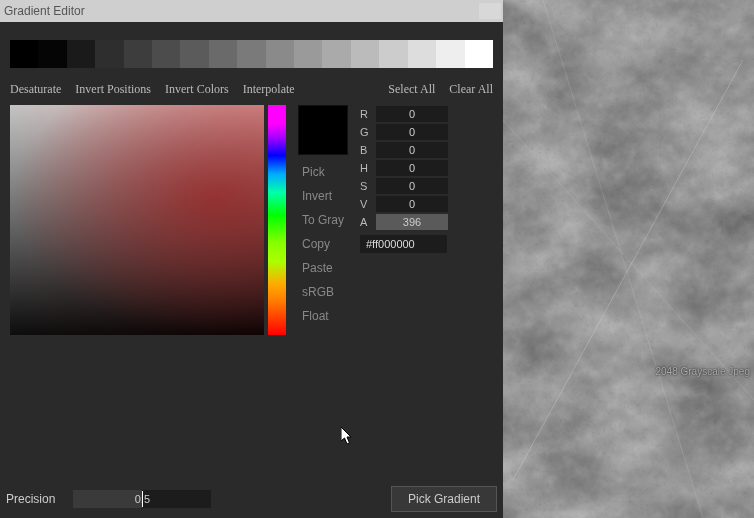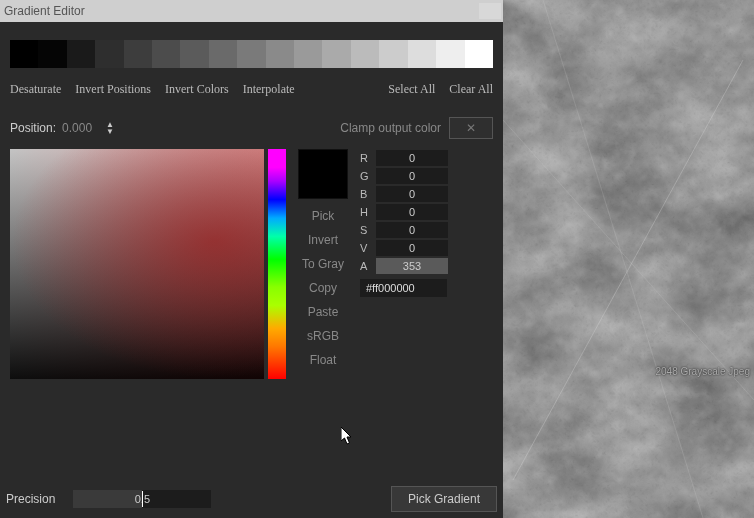--- a/index.html
+++ b/index.html
@@ -39,21 +39,21 @@
   
   
   .editor-row { display: flex; padding: 0 10px; }
   .color-field-wrap { display: flex; }
   .color-field { width: 254px; height: 230px; position: relative; background: linear-gradient(to bottom, rgba(255,255,255,0.5), rgba(0,0,0,0.9)), linear-gradient(to right, #888, #a22); }
   .color-field::after { content:""; position:absolute; inset:0; background: radial-gradient(ellipse at 80% 40%, rgba(160,20,20,0.6), transparent 70%); }
   .hue-strip { width: 18px; height: 230px; margin-left: 4px; background: linear-gradient(to bottom, #f0f 0%, #f0f 8%, #a0f 14%, #00f 22%, #0af 30%, #0fa 38%, #0f0 48%, #8f0 60%, #af0 68%, #fa0 78%, #f70 86%, #f40 92%, #f00 100%); }
   
   .mid-col { display: flex; flex-direction: column; align-items: center; padding: 0 12px; }
   .swatch { width: 50px; height: 50px; background: #000; border: 1px solid #111; margin-bottom: 10px; }
-  .mid-actions { display: flex; flex-direction: column; align-items: center; gap: 10px; font-size: 12px; color: #888; }
+  .mid-actions { display: flex; flex-direction: column; align-items: flex-start; gap: 10px; font-size: 12px; color: #888; }
   .mid-actions div { cursor: pointer; }
   
   .val-col { font-size: 11px; color: #ccc; }
   .val-row { display: flex; align-items: center; height: 18px; }
   .val-row .lab { width: 14px; text-align: left; color: #bbb; }
   .val-row .box { width: 72px; height: 16px; background: #1c1c1c; color: #ccc; text-align: center; font-size: 11px; line-height: 16px; margin-left: 2px; }
   .val-row.sel .box { background: #5a5a5a; }
   .hex-row { margin-top: 4px; }
   .hex-box { width: 87px; height: 18px; background: #1c1c1c; color: #ddd; font-size: 11px; padding-left: 6px; line-height: 18px; }
   
@@ -115,31 +115,20 @@
       <span class="action-link">Desaturate</span>
       <span class="action-link">Invert Positions</span>
       <span class="action-link">Invert Colors</span>
       <span class="action-link">Interpolate</span>
       <span class="spacer"></span>
       <span class="action-link right">Select All</span>
       <span class="action-link right">Clear All</span>
     </div>
 
 
-    <div class="pos-row">
-      <span class="pos-label">Position:</span>
-      <span class="pos-value">0.000</span>
-      <span class="pos-spin">
-        <span>▲</span>
-        <span>▼</span>
-      </span>
-      <span class="spacer"></span>
-      <span class="clamp-label">Clamp output color</span>
-      <div class="clamp-btn">✕</div>
-    </div>
 
     <div class="editor-row">
       <div class="color-field-wrap">
         <div class="color-field"></div>
         <div class="hue-strip"></div>
       </div>
 
       <div class="mid-col">
         <div class="swatch" style="background: rgb(0, 0, 0);"></div>
         <div class="mid-actions">
@@ -173,21 +162,21 @@
         <div class="val-row">
             <span class="lab">S</span>
             <div class="box">0</div>
           </div>
         <div class="val-row">
             <span class="lab">V</span>
             <div class="box">0</div>
           </div>
         <div class="val-row sel">
             <span class="lab">A</span>
-            <div class="box">353</div>
+            <div class="box">396</div>
           </div>
         <div class="hex-row">
             <div class="hex-box">#ff000000</div>
           </div>
       </div>
     </div>
 
     <div class="bottom">
       <div class="bottom-row">
         <span class="precision-label">Precision</span>

